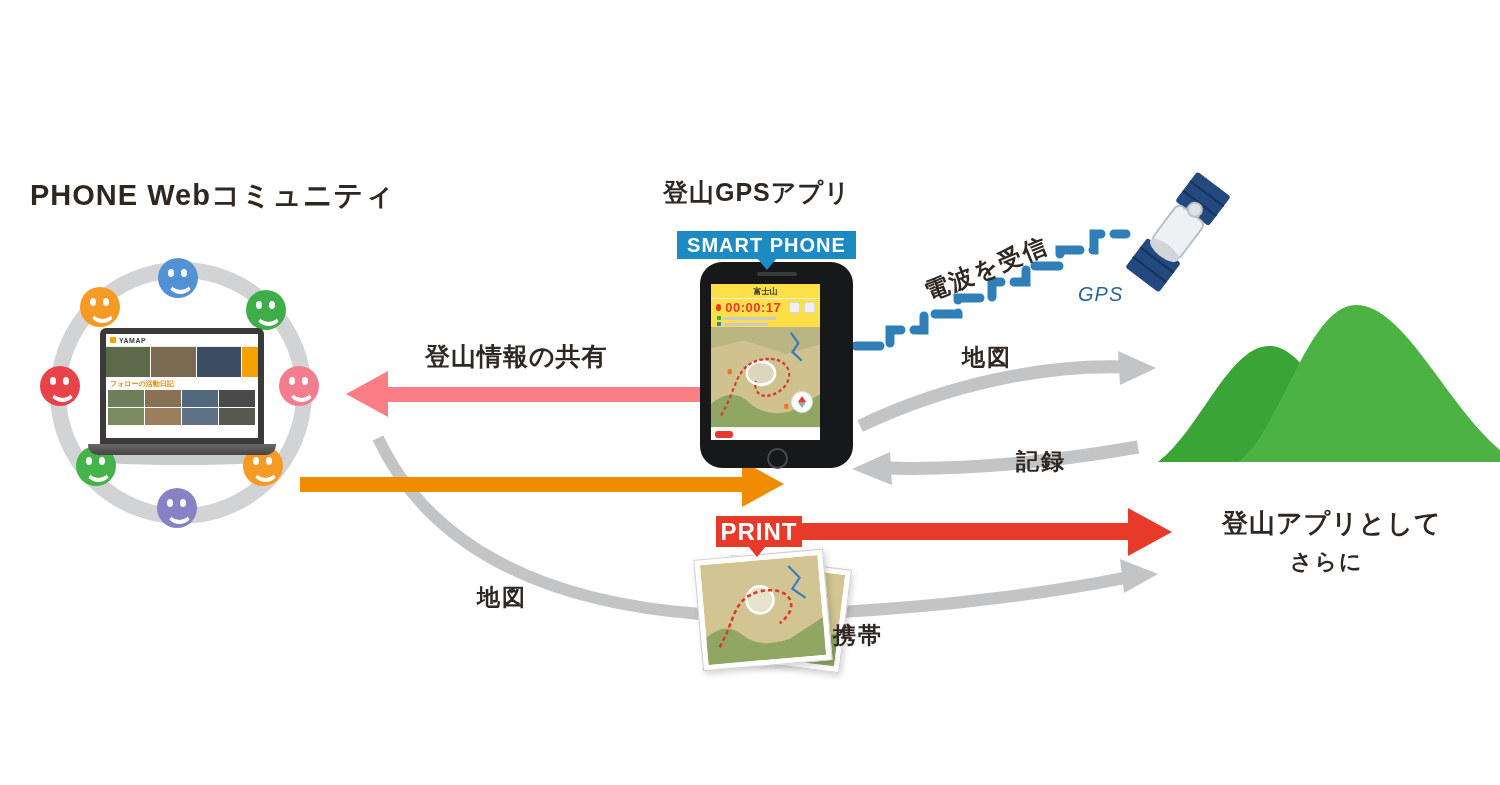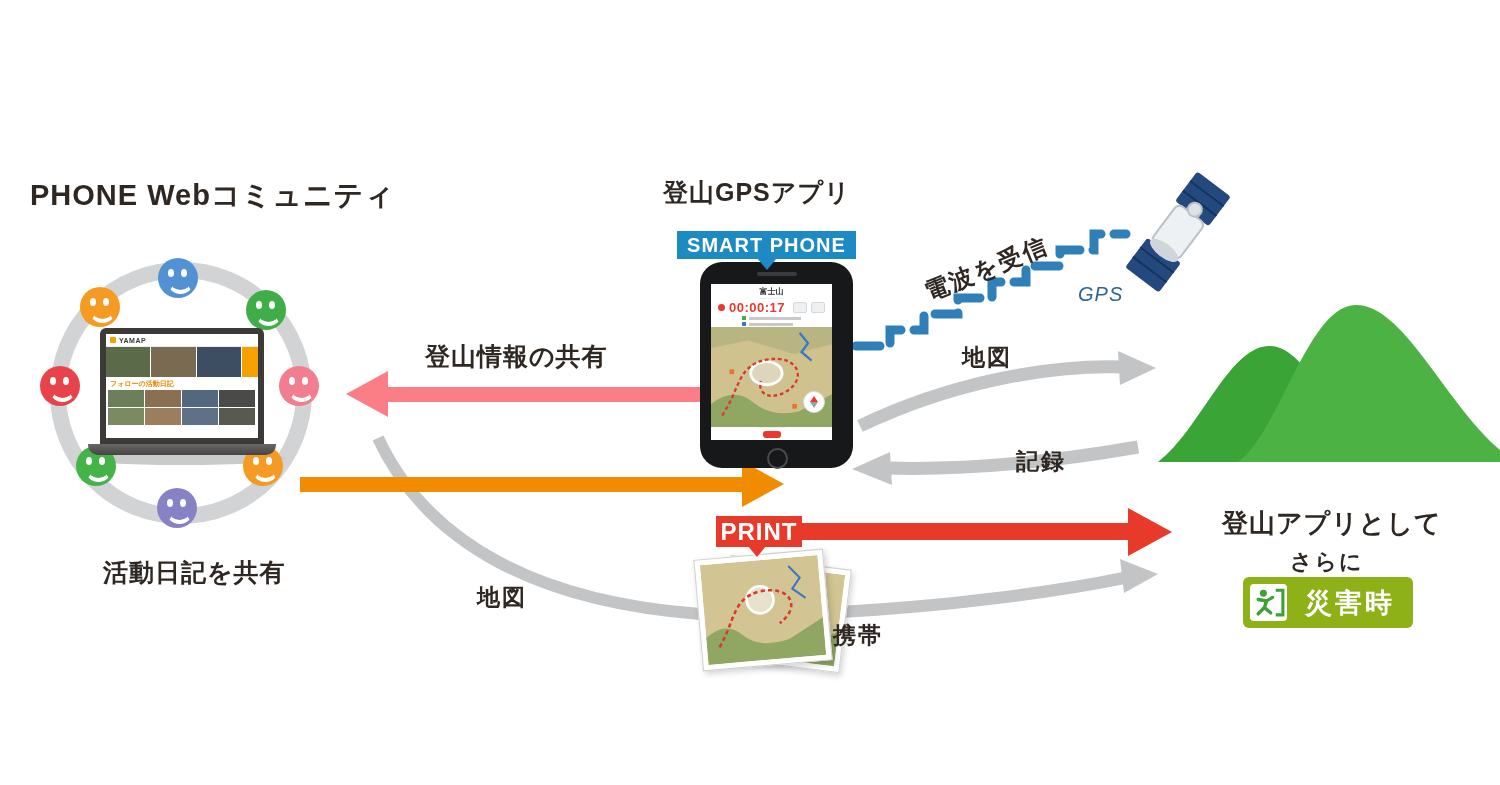--- a/index.html
+++ b/index.html
@@ -51,22 +51,22 @@
   #laptop-feed-title{font-size:7px;font-weight:700;color:#e88800;padding:2px 4px 1px;}
   #laptop-grid{display:flex;flex-wrap:wrap;gap:1px;padding:0 2px;}
   .grid-tile{width:36px;height:17px;}
   #laptop-base{left:88px;top:444px;width:188px;height:11px;background:linear-gradient(#6a6867,#474544);
      border-radius:0 0 10px 10px;z-index:4;}
   #laptop-shadow{left:78px;top:452px;width:208px;height:13px;background:#c9caca;border-radius:50%;z-index:3;}
   
   #phone{left:700px;top:262px;width:153px;height:206px;background:#17181a;border-radius:22px;z-index:4;}
   #phone-speaker{position:absolute;left:57px;top:10px;width:40px;height:4px;background:#3a3b3e;border-radius:2px;}
   #phone-home{position:absolute;left:67px;top:186px;width:17px;height:17px;border:2px solid #4a4b4e;border-radius:50%;}
-  #phone-screen{position:absolute;left:11px;top:22px;width:121px;height:156px;background:#ffffff;overflow:hidden;
-     display:flex;flex-direction:column;align-items:center;}
+  #phone-screen{position:absolute;left:11px;top:22px;width:109px;height:156px;background:#fde047;overflow:hidden;
+     display:flex;flex-direction:column;}
   #phone-place-bar{height:14px;display:flex;align-items:center;justify-content:center;
      font-size:8px;font-weight:700;color:#333;border-bottom:1px solid #eee;}
   #phone-timer-row{height:16px;display:flex;align-items:center;padding:0 5px;gap:4px;}
   #phone-rec-dot{width:7px;height:7px;border-radius:50%;background:#e8382f;}
   #phone-timer{font-size:13px;font-weight:700;color:#e8382f;letter-spacing:.5px;}
   .phone-chip{width:12px;height:9px;background:#eef0f2;border:1px solid #d5d8da;border-radius:2px;}
   #phone-chips{height:12px;display:flex;flex-direction:column;justify-content:center;gap:2px;padding:0 6px;}
   .chip-line{display:flex;align-items:center;gap:3px;}
   .chip-bullet{width:4px;height:4px;}
   .chip-bar{width:52px;height:3px;background:#c9c9c9;}
@@ -179,21 +179,20 @@
         <div class="grid-tile" style="background:#7c8a62;"></div>
         <div class="grid-tile" style="background:#9a7e5e;"></div>
         <div class="grid-tile" style="background:#5e7186;"></div>
         <div class="grid-tile" style="background:#585a50;"></div>
       </div>
     </div>
   </div>
   <div id="laptop-shadow" class="abs"></div>
   <div id="laptop-base" class="abs"></div>
 
-  <div class="abs lbl" style="left:103px;top:556px;">活動日記を共有</div>
 
   <div id="pink-head" class="abs"></div>
   <div id="pink-bar" class="bar"></div>
   <div class="abs lbl" style="left:425px;top:340px;">登山情報の共有</div>
 
   <div id="orange-bar" class="bar"></div>
   <div id="orange-head" class="abs"></div>
 
   <div id="badge-smartphone" class="abs badge">SMART PHONE</div>
   <div id="badge-smartphone-tri" class="abs"></div>
@@ -268,26 +267,14 @@
         <path d="M85,8 l10,12 -8,10 12,10" fill="none" stroke="#3a78c2" stroke-width="2"></path>
       </svg>
     </div>
   </div>
 
   <div class="abs lbl-sm" style="left:477px;top:582px;">地図</div>
   <div class="abs lbl-sm" style="left:833px;top:620px;">携帯</div>
 
   <div id="right-line1" class="abs">登山アプリとして</div>
   <div id="right-line2" class="abs">さらに</div>
-  <div id="disaster-badge" class="abs">
-    <div id="disaster-icon">
-      <svg viewBox="0 0 36 36" width="37" height="37">
-        <path d="M25,6 h7 v24 h-7" fill="none" stroke="#3fa037" stroke-width="3"></path>
-        <circle cx="13" cy="9" r="3.4" fill="#3fa037"></circle>
-        <path d="M8,15 L16,16.5 L14,23 L8,29" fill="none" stroke="#3fa037" stroke-width="3.4" stroke-linecap="round" stroke-linejoin="round"></path>
-        <path d="M16,16.5 L22,13" fill="none" stroke="#3fa037" stroke-width="3" stroke-linecap="round"></path>
-        <path d="M14,23 L20,28" fill="none" stroke="#3fa037" stroke-width="3.4" stroke-linecap="round"></path>
-      </svg>
-    </div>
-    <div id="disaster-text">災害時</div>
-  </div>
 
 </div>
 
 </body></html>

